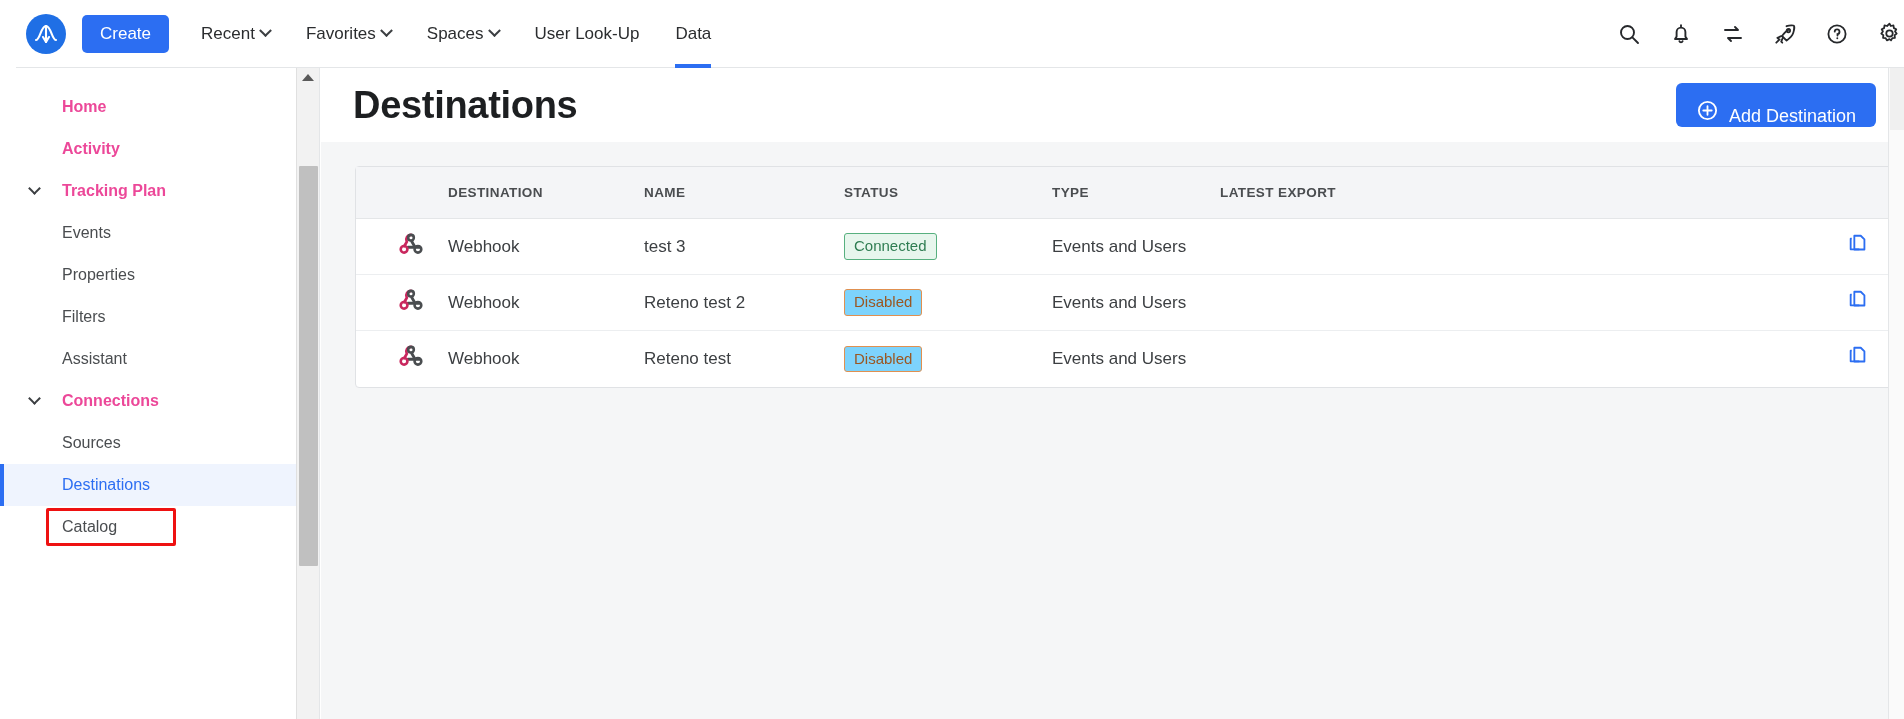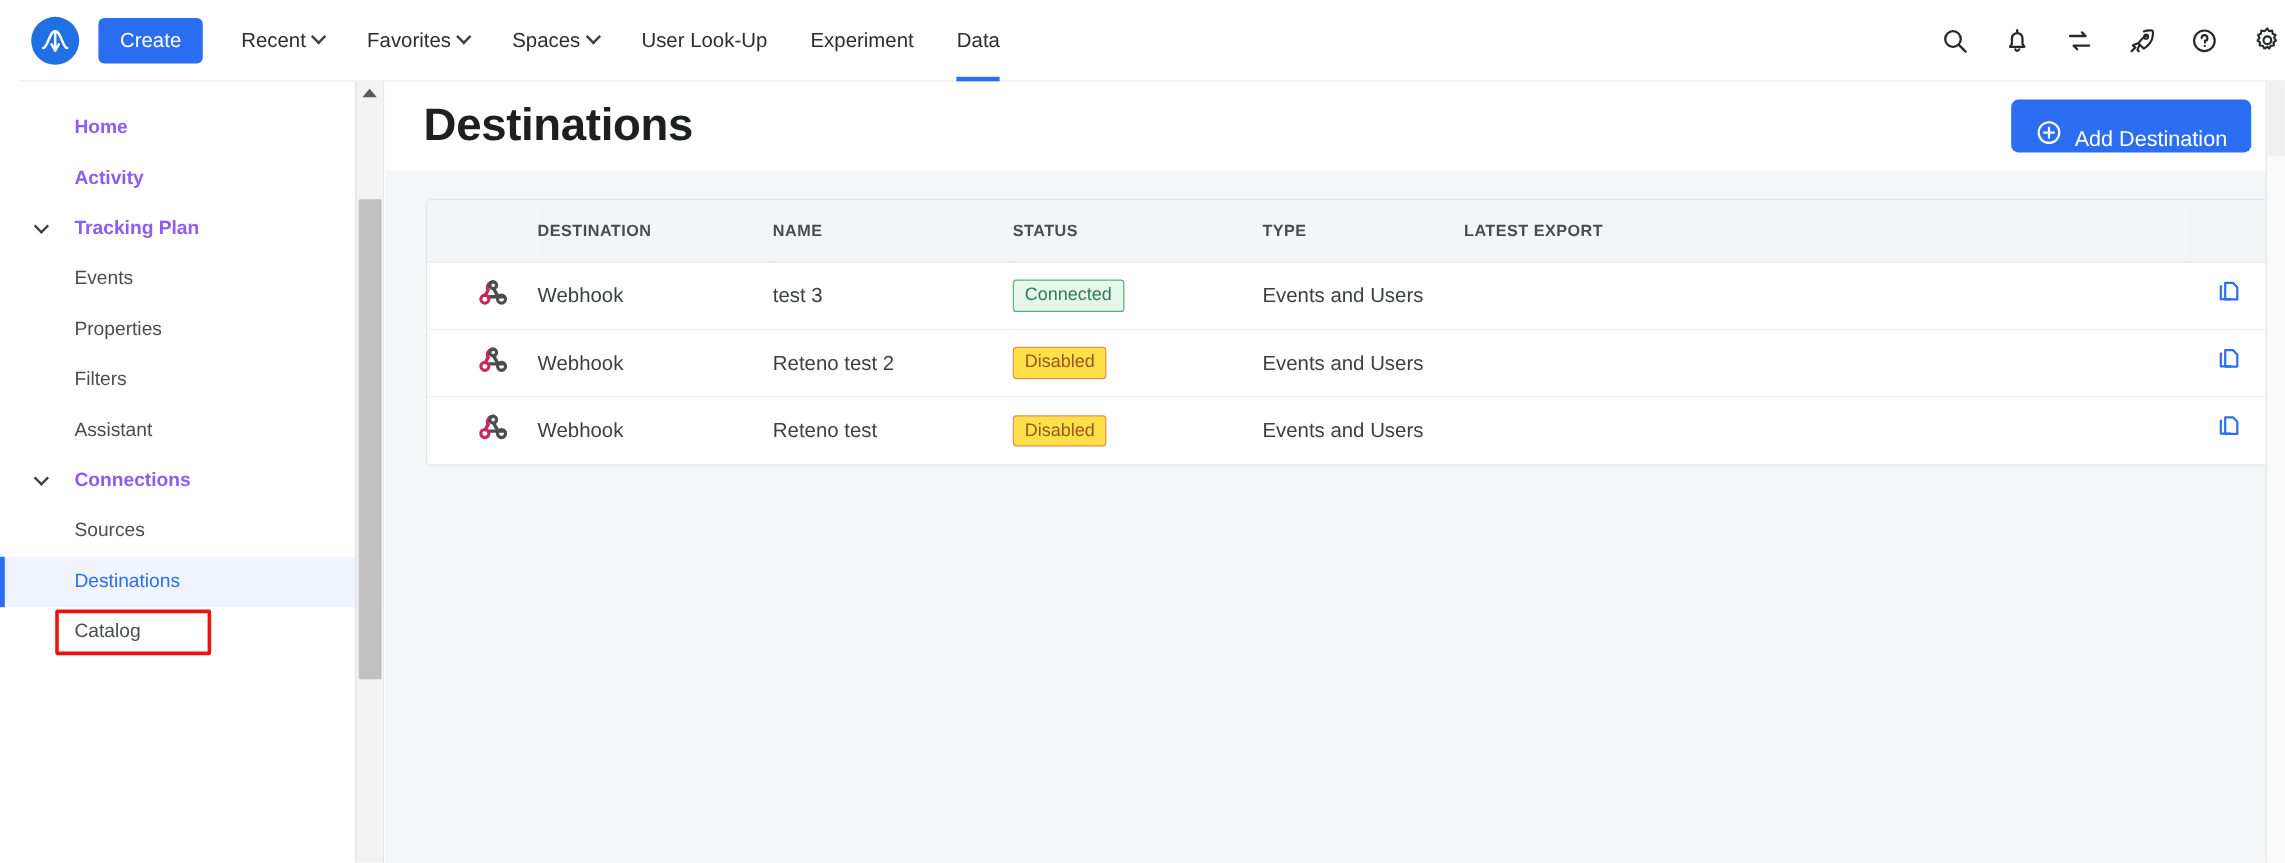--- a/index.html
+++ b/index.html
@@ -75,21 +75,21 @@
     padding: 0 14px; cursor: pointer;
   }
   .branch-select span { font-size: 17px; color: #3c3f42; }
   .navlist { margin-top: 18px; }
   .navrow {
     position: relative;
     height: 42px; display: flex; align-items: center;
     padding-left: 62px; cursor: pointer;
     font-size: 16px; color: #4a4d50;
   }
-  .navrow.bold { font-weight: bold; color: #8b5cf6; }
+  .navrow.bold { font-weight: bold; color: #ec4899; }
   .navrow .chev {
     position: absolute; left: 30px; top: 50%;
     width: 9px; height: 9px; margin-top: -7px;
     border-right: 2px solid #3c3f42; border-bottom: 2px solid #3c3f42;
     transform: rotate(45deg);
   }
   .navrow.selected {
     background: #eff4fe; color: #2c6ef2;
     border-left: 4px solid #2c6ef2; padding-left: 58px;
   }
@@ -175,21 +175,21 @@
   .c-act   { width: 72px; text-align: center; }
   thead .c-icon { padding-left: 0 !important; }
 
   .badge {
     display: inline-block;
     padding: 3px 9px 4px;
     font-size: 15px; border-radius: 3px;
     border: 1px solid; line-height: 1.15;
   }
   .badge.connected { background: #e7f6ed; border-color: #57b07f; color: #2f7d52; }
-  .badge.disabled  { background: #fde047; border-color: #e09050; color: #9a5722; }
+  .badge.disabled  { background: #7dd3fc; border-color: #e09050; color: #9a5722; }
 
   .copy-icon { cursor: pointer; display: inline-flex; }
 
   
   .main-scroll {
     position: absolute; top: 0; right: -1px;
     width: 17px; height: 100%;
     background: #fafafa; border-left: 1px solid #e4e6e8;
   }
   .main-scroll-thumb {
@@ -219,23 +219,20 @@
     <div class="navitem">
       <span>Favorites</span>
       <i class="caret"></i>
     </div>
     <div class="navitem">
       <span>Spaces</span>
       <i class="caret"></i>
     </div>
     <div class="navitem">
       <span>User Look-Up</span>
-    </div>
-    <div class="navitem">
-      <span>Experiment</span>
     </div>
     <div class="navitem active">
       <span>Data</span>
     </div>
   </div>
 
   <div class="navicons">
     <div class="navicon">
       <svg width="24" height="24" viewBox="0 0 24 24" fill="none" stroke="#26282b" stroke-width="1.9">
         <circle cx="10.5" cy="10.5" r="6.5"></circle>

